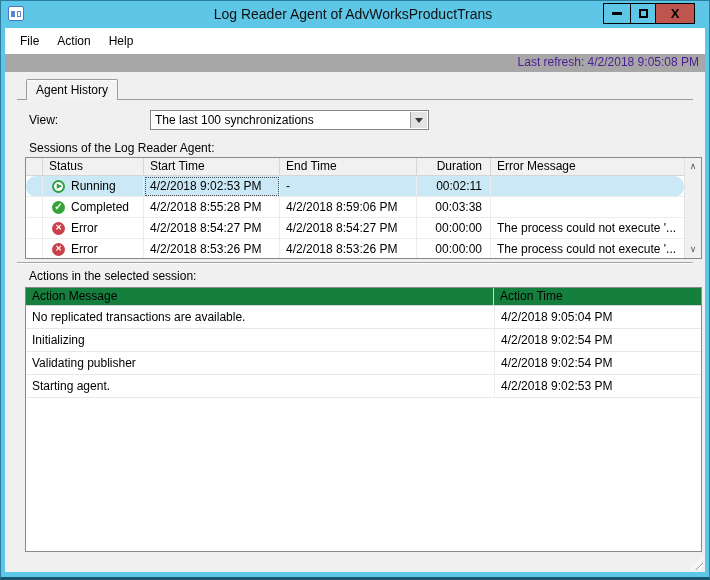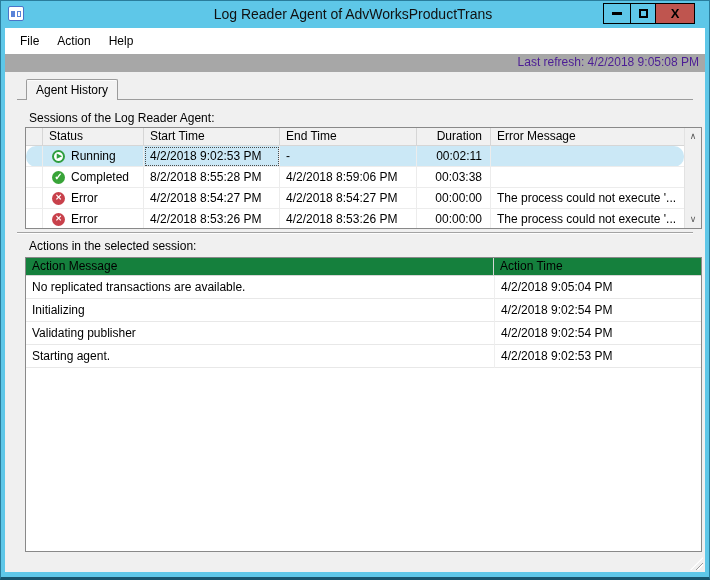--- a/index.html
+++ b/index.html
@@ -180,20 +180,29 @@
   </div>
 
   <div class="refresh-strip">Last refresh: 4/2/2018 9:05:08 PM</div>
 
   <div class="content">
 
     <div class="tabstrip">
       <div class="tab">Agent History</div>
     </div>
 
+    <div class="view-row">
+      <span class="view-label">View:</span>
+      <div class="combo">
+        <span>The last 100 synchronizations</span>
+        <span class="combo-btn">
+          <span class="combo-arrow"></span>
+        </span>
+      </div>
+    </div>
 
     <div class="section-label">Sessions of the Log Reader Agent:</div>
 
     <div class="sessions-table">
       <div class="s-header">
         <div class="hcell col-blank"></div>
         <div class="hcell col-status">Status</div>
         <div class="hcell col-start">Start Time</div>
         <div class="hcell col-end">End Time</div>
         <div class="hcell col-duration">Duration</div>
@@ -211,21 +220,21 @@
         <div class="cell col-duration">00:02:11</div>
         <div class="cell col-error"></div>
       </div>
 
       <div class="s-row">
         <div class="cell col-blank"></div>
         <div class="cell col-status">
           <span class="status-icon" data-icon="completed"></span>
           <span>Completed</span>
         </div>
-        <div class="cell col-start">8/2/2018 8:55:28 PM</div>
+        <div class="cell col-start">4/2/2018 8:55:28 PM</div>
         <div class="cell col-end">4/2/2018 8:59:06 PM</div>
         <div class="cell col-duration">00:03:38</div>
         <div class="cell col-error"></div>
       </div>
 
       <div class="s-row">
         <div class="cell col-blank"></div>
         <div class="cell col-status">
           <span class="status-icon" data-icon="error"></span>
           <span>Error</span>

